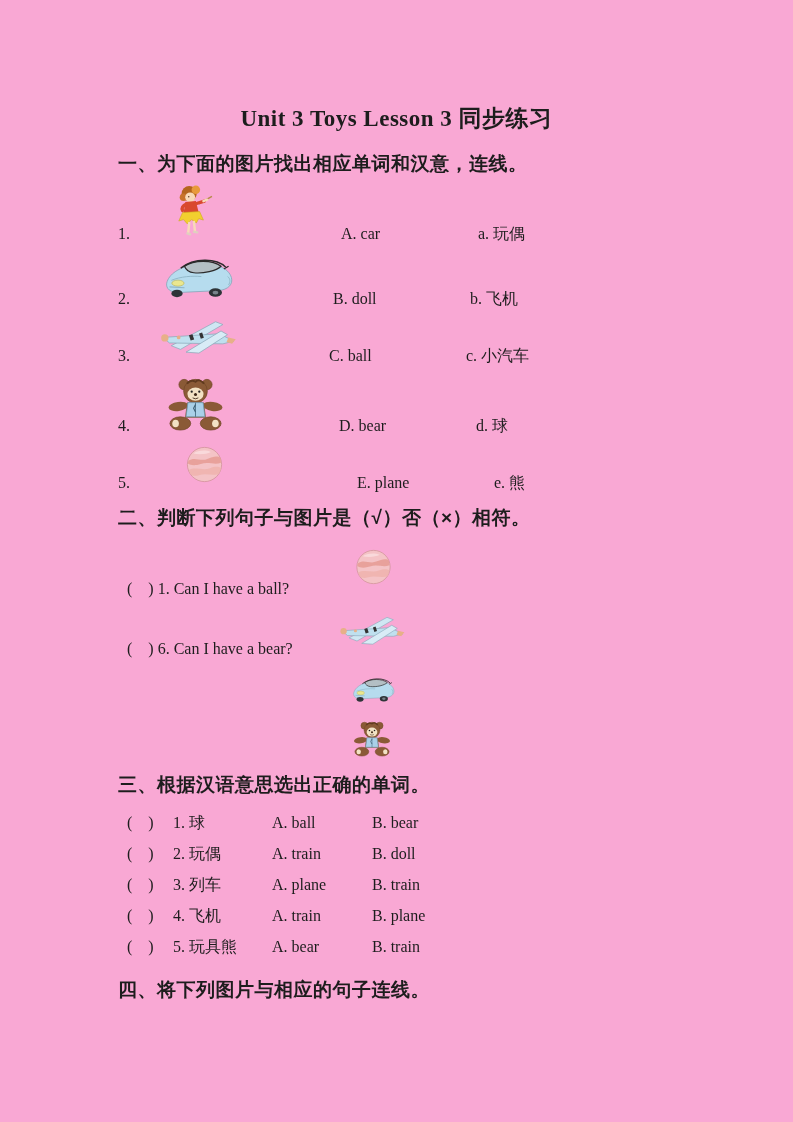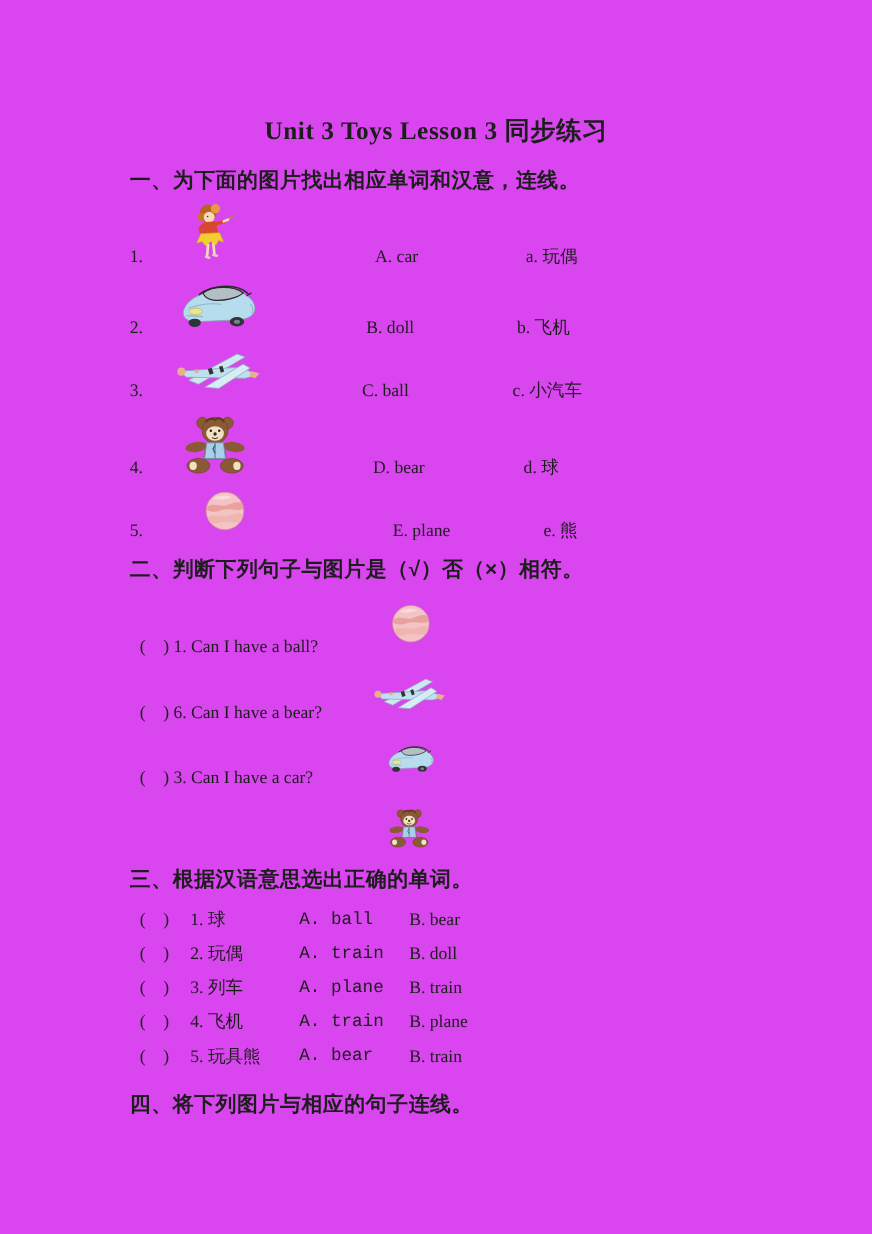--- a/index.html
+++ b/index.html
@@ -1,20 +1,20 @@
 <!DOCTYPE html>
 <html><head>
 <meta charset="utf-8">
 <style>
   html, body { margin:0; padding:0; background:#ffffff; }
   .page {
     position: relative;
     width: 793px;
     height: 1122px;
-    background: #d946ef;
+    background: #f9a8d4;
     box-sizing: border-box;
     padding: 103px 55px 0 118px;
     font-family: "Liberation Serif", serif;
     color: #1d1d1d;
     overflow: hidden;
   }
   .title {
     margin: 0 -55px 0 -118px;
     text-align: center;
     font-size: 23px;
@@ -46,21 +46,21 @@
   .judge-item { margin-left: 9px; margin-top: 16px; }
   .judge-item.first { margin-top: 18px; }
   .judge-img { display: block; }
   .judge-text { margin-top: -6px; font-size: 16px; line-height: 20px; white-space: pre; }
 
   
   .j3-row { display: flex; margin-left: 9px; margin-top: 14px; font-size: 16px; line-height: 17px; }
   .j3-row.first { margin-top: 16px; }
   .j3-blank { width: 46px; white-space: pre; }
   .j3-q { width: 99px; }
-  .j3-a { width: 100px; font-family: Liberation Mono, monospace; }
+  .j3-a { width: 100px; }
 
   svg.clip { display: block; }
 </style>
 </head>
 <body>
 
 <svg width="0" height="0" style="position:absolute" aria-hidden="true">
   <defs>
     <symbol id="sym-doll" viewBox="0 0 48 58">
       <path d="M30,20 L44,12" stroke="#b98a4a" stroke-width="1.6" fill="none"></path>
@@ -212,21 +212,20 @@
     </span>
     <div class="judge-text"><span>(　) </span><span>6. Can I have a bear?</span></div>
   </div>
 
   <div class="judge-item">
     <span class="judge-img" style="margin-left:213px">
       <svg class="clip" width="68" height="29" preserveAspectRatio="none">
           <use href="#sym-car"></use>
         </svg>
     </span>
-    <div class="judge-text"><span>(　) </span><span>3. Can I have a car?</span></div>
   </div>
 
   <div class="judge-item">
     <span class="judge-img" style="margin-left:216px">
       <svg class="clip" width="58" height="38" preserveAspectRatio="none">
           <use href="#sym-bear"></use>
         </svg>
     </span>
   </div>
 

